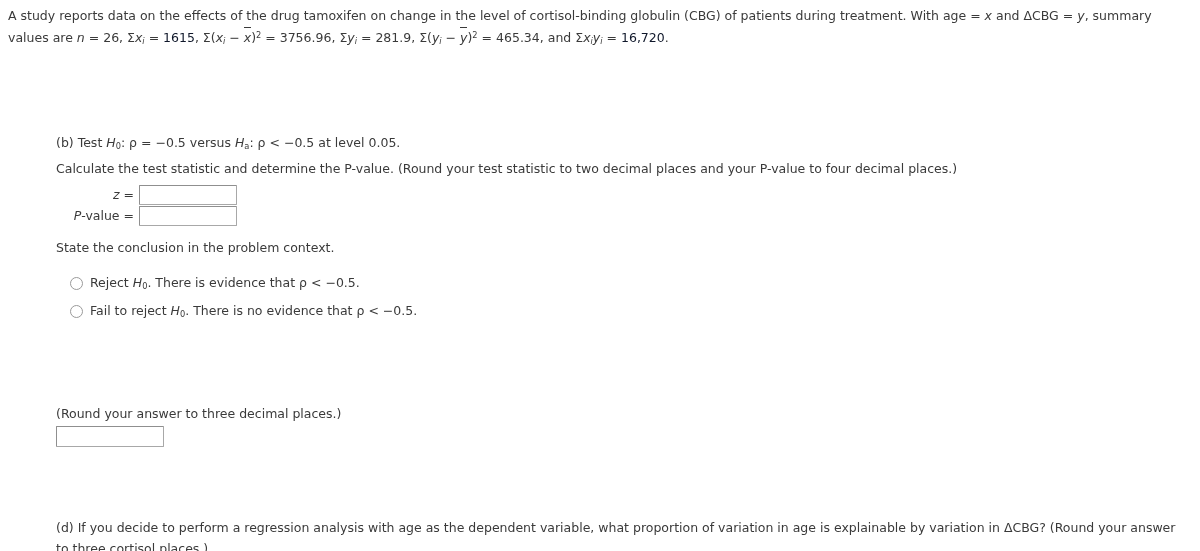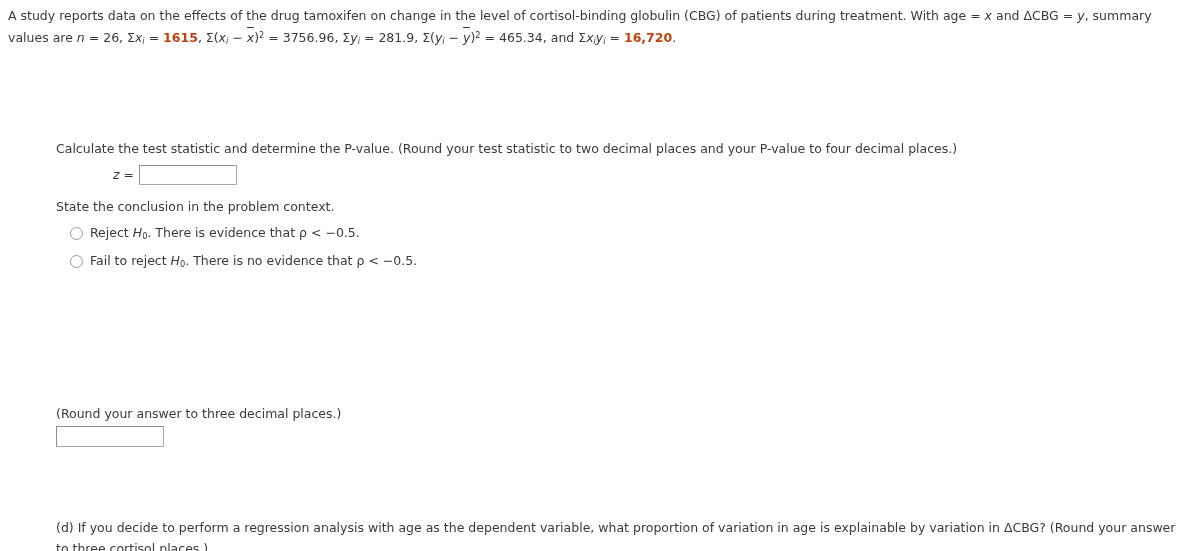--- a/index.html
+++ b/index.html
@@ -28,22 +28,22 @@
     top: 6px;
     width: 1180px;
   }
   .intro p {
     margin: 0 0 3px 0;
   }
   i, .it {
     font-style: italic;
   }
   .red {
-    color: #c2410c;
-    font-weight: bold;
+    color: #0f172a;
+    font-weight: normal;
   }
   sub {
     font-size: 0.66em;
     vertical-align: -0.28em;
     font-style: italic;
   }
   sup {
     font-size: 0.66em;
     vertical-align: 0.52em;
   }
@@ -124,21 +124,21 @@
     width: 78px;
     text-align: right;
     padding-right: 5px;
     vertical-align: middle;
   }
   .eqrow .txtbox {
     width: 98px;
     height: 20px;
   }
   .opts {
-    margin-top: 2px;
+    margin-top: 11px;
   }
   .opt {
     display: block;
     white-space: nowrap;
     margin: 0 0 0 14px;
     padding: 3px 0;
     height: 22px;
     line-height: 22px;
   }
   .radio {
@@ -173,26 +173,31 @@
 <div class="page">
 
   <div class="intro">
     <p class="nowrapline"><span>A study reports data on the effects of the drug tamoxifen on change in the level of cortisol-binding globulin (CBG) of patients during treatment. With age = </span><i>x</i><span> and ΔCBG = </span><i>y</i><span>, summary</span></p>
 
     <p class="nowrapline"><span>values are </span><i>n</i><span> = </span><span>26</span><span>, </span><span>Σ<i>x</i><sub>i</sub></span><span> = </span><span class="red">1615</span><span>, </span><span>Σ(<i>x</i><sub>i</sub> − <span class="obar">x</span>)<sup>2</sup></span><span> = </span><span>3756.96</span><span>, </span><span>Σ<i>y</i><sub>i</sub></span><span> = </span><span>281.9</span><span>, </span><span>Σ(<i>y</i><sub>i</sub> − <span class="obar">y</span>)<sup>2</sup></span><span> = </span><span>465.34</span><span>, </span><span>and</span><span> </span><span>Σ<i>x</i><sub>i</sub><i>y</i><sub>i</sub></span><span> = </span><span class="red">16,720</span><span>.</span></p>
   </div>
 
 
   <div class="sect" style="top:133px;">
+    <p class="nowrapline"><span>(b) Test </span><i>H</i><sub class="up">0</sub><span>: ρ = −0.5 versus </span><i>H</i><sub class="up">a</sub><span>: ρ &lt; −0.5 at level 0.05.</span></p>
 
     <p style="margin-top:6px;">Calculate the test statistic and determine the P-value. (Round your test statistic to two decimal places and your P-value to four decimal places.)</p>
 
     <div style="margin-top:6px;">
       <div class="eqrow">
         <span class="eqlabel"><i>z</i>
+          <span>=</span></span><input class="txtbox" type="text" style="">
+      </div>
+      <div class="eqrow">
+        <span class="eqlabel"><span><i>P</i>-value</span>
           <span>=</span></span><input class="txtbox" type="text" style="">
       </div>
     </div>
 
     <p style="margin-top:12px;">State the conclusion in the problem context.</p>
 
     <div class="opts">
       <label class="opt">
         <span class="radio"></span><span class="opt-label"><span>Reject </span><i>H</i><sub class="up">0</sub><span>. There is evidence that ρ &lt; −0.5.</span></span>
       </label>

